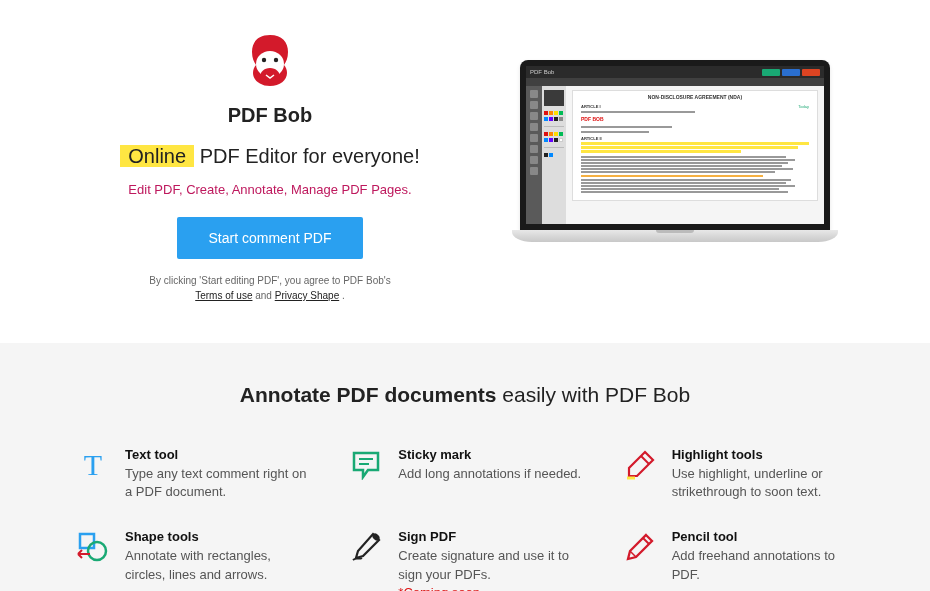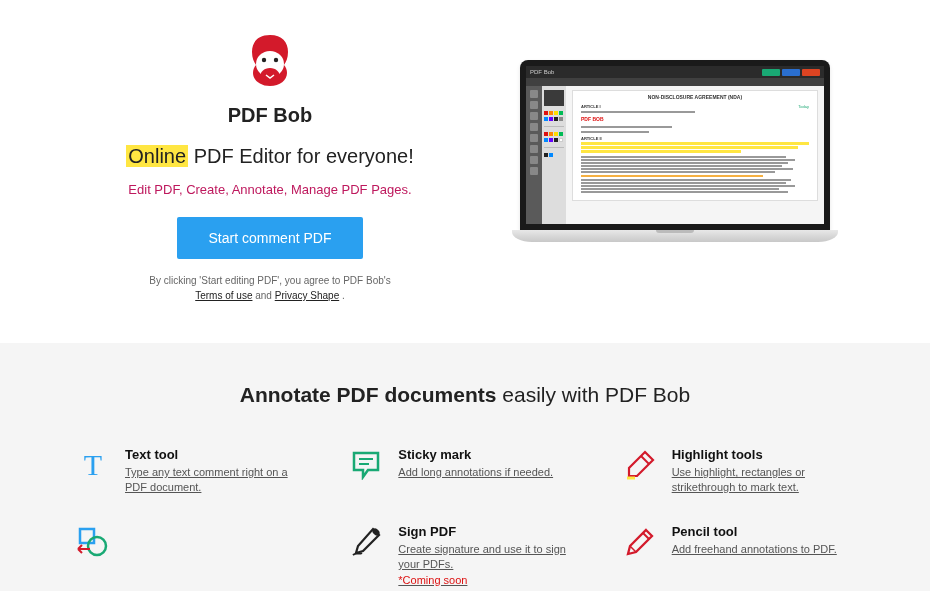--- a/index.html
+++ b/index.html
@@ -2,21 +2,21 @@
 <html><head>
 <meta charset="utf-8">
 <style>
   * { box-sizing: border-box; margin: 0; padding: 0; }
   body { font-family: Arial, Helvetica, sans-serif; background: #fff; color: #222; }
   .hero { display: flex; justify-content: center; padding: 30px 40px 40px; gap: 80px; align-items: flex-start; }
   .hero-left { text-align: center; width: 340px; }
   .logo { margin-bottom: 10px; }
   .brand { font-size: 20px; font-weight: 600; margin-bottom: 18px; }
   .headline { font-size: 20px; font-weight: 500; margin-bottom: 14px; }
-  .highlight { background: #ffe642; padding: 0 2px; text-align: center; }
+  .highlight { background: #ffe642; padding: 0 8px; text-align: center; }
   .subhead { font-size: 13px; color: #be185d; margin-bottom: 20px; }
   .cta-btn { display: inline-block; background: #2aa0f0; color: #fff; border: none; padding: 13px 32px; font-size: 14px; font-weight: 500; cursor: pointer; border-radius: 2px; margin-bottom: 14px; }
   .disclaimer { font-size: 10px; color: #666; line-height: 1.5; }
   .disclaimer a { color: #222; text-decoration: underline; }
   .hero-right { width: 310px; margin-top: 30px; }
   .laptop { position: relative; }
   .screen-frame { background: #1a1a1a; border-radius: 8px 8px 0 0; padding: 6px; height: 170px; box-shadow: 0 2px 4px rgba(0,0,0,0.1); }
   .screen-inner { background: #f5f5f5; height: 100%; position: relative; overflow: hidden; }
   .topbar { height: 12px; background: #2b2b2b; display: flex; align-items: center; padding: 0 4px; gap: 8px; }
   .topbar-left { font-size: 6px; color: #ccc; display: flex; gap: 3px; }
@@ -43,21 +43,21 @@
   .pdf-stamp { color: #d11; font-size: 5px; font-weight: bold; margin: 2px 0; display: inline-block; }
   .laptop-base { height: 12px; background: linear-gradient(#e8e8e8, #c8c8c8); border-radius: 0 0 20px 20px / 0 0 10px 10px; margin: 0 -8px; position: relative; }
   .laptop-base::before { content: ""; position: absolute; top: 0; left: 50%; transform: translateX(-50%); width: 38px; height: 3px; background: #bbb; border-radius: 0 0 4px 4px; }
   .features { background: #f5f5f5; padding: 40px 0 60px; }
   .features-title { text-align: center; font-size: 21px; margin-bottom: 40px; font-weight: 400; }
   .features-title b { font-weight: 700; }
   .feat-grid { max-width: 820px; margin: 0 auto; display: grid; grid-template-columns: repeat(3, 1fr); column-gap: 40px; row-gap: 28px; padding: 0 20px; }
   .feat { display: flex; gap: 14px; align-items: flex-start; }
   .feat-icon { flex-shrink: 0; width: 36px; height: 36px; display: flex; align-items: center; justify-content: center; }
   .feat-text h3 { font-size: 13px; font-weight: 600; margin-bottom: 3px; color: #111; }
-  .feat-text p { font-size: 11px; color: #555; line-height: 1.4; text-decoration: underline; }
+  .feat-text p { font-size: 13px; color: #555; line-height: 1.4; }
   .coming { color: #d11; }
 </style>
 </head>
 <body>
 
 <section class="hero">
   <div class="hero-left">
     <div class="logo">
       <svg width="60" height="60" viewBox="0 0 60 60">
         <path d="M30 5 C18 5 12 12 12 22 C12 28 14 32 16 35 C14 37 13 40 13 43 C13 50 20 56 30 56 C40 56 47 50 47 43 C47 40 46 37 44 35 C46 32 48 28 48 22 C48 12 42 5 30 5 Z" fill="#d31a2b"></path>
@@ -212,31 +212,35 @@
     <div class="feat">
       <div class="feat-icon">
         <svg width="34" height="34" viewBox="0 0 34 34">
             <path d="M22 4 L30 12 L14 28 L6 28 L6 20 Z" fill="none" stroke="#d31a2b" stroke-width="2.2"></path>
             <path d="M4 30 L12 30" stroke="#ffe642" stroke-width="3"></path>
             <path d="M18 8 L26 16" stroke="#d31a2b" stroke-width="2"></path>
           </svg>
       </div>
       <div class="feat-text">
         <h3>Highlight tools</h3>
-        <p>Use highlight, rectangles or strikethrough to mark text.</p>
+        <p>Use highlight, underline or strikethrough to soon text.</p>
       </div>
     </div>
 
     <div class="feat">
       <div class="feat-icon">
         <svg width="34" height="34" viewBox="0 0 34 34">
             <rect x="4" y="4" width="14" height="14" fill="none" stroke="#2aa0f0" stroke-width="2.5"></rect>
             <circle cx="21" cy="21" r="9" fill="none" stroke="#19a974" stroke-width="2.5"></circle>
             <path d="M6 28 L2 24 M2 24 L6 20 M2 24 H14" stroke="#d31a2b" stroke-width="2" fill="none"></path>
           </svg>
+      </div>
+      <div class="feat-text">
+        <h3>Shape tools</h3>
+        <p>Annotate with rectangles, circles, lines and arrows.</p>
       </div>
     </div>
 
     <div class="feat">
       <div class="feat-icon">
         <svg width="34" height="34" viewBox="0 0 34 34">
             <path d="M24 4 L30 10 L14 26 L7 28 L9 21 Z" fill="none" stroke="#222" stroke-width="2.2"></path>
             <ellipse cx="27" cy="7" rx="4" ry="3" transform="rotate(45 27 7)" fill="#222"></ellipse>
             <path d="M4 30 C7 27 10 30 13 28" stroke="#222" stroke-width="1.8" fill="none"></path>
           </svg>

